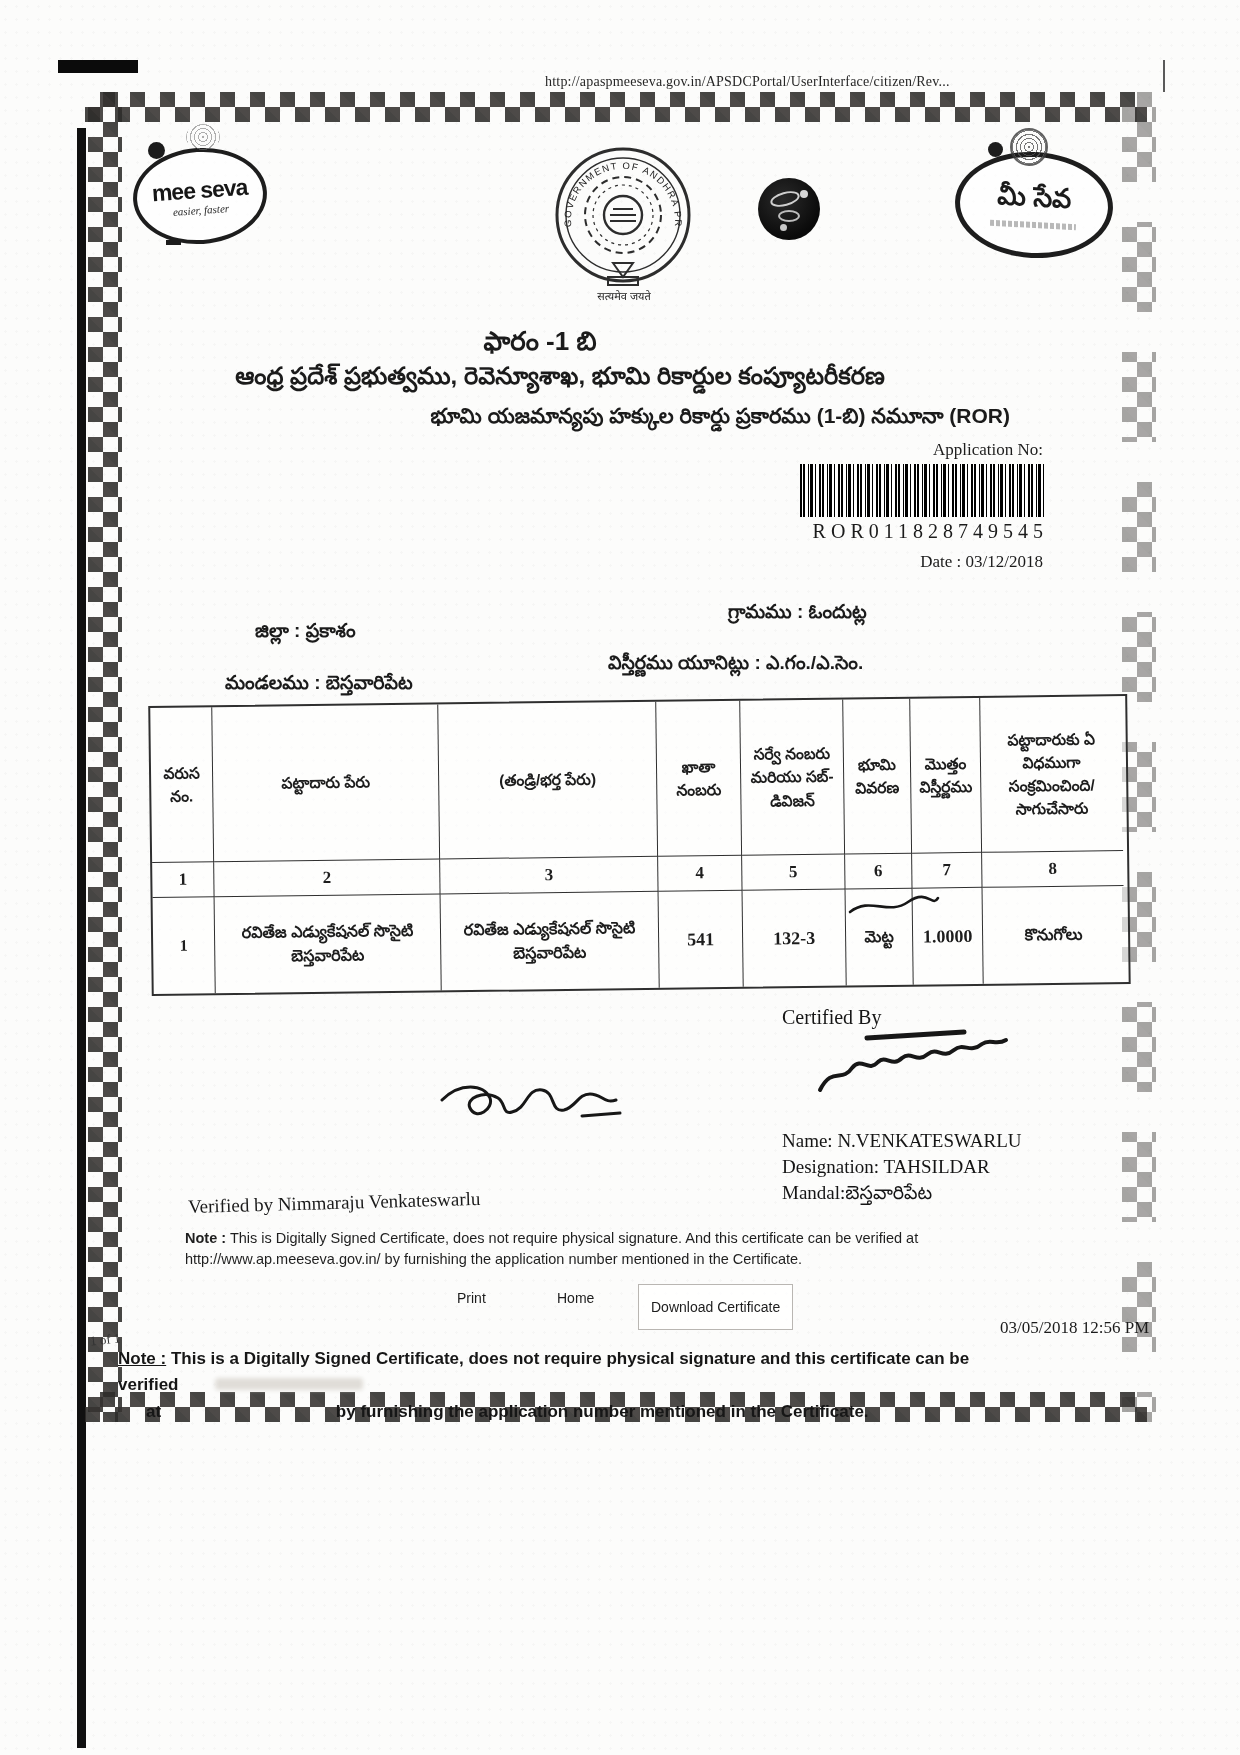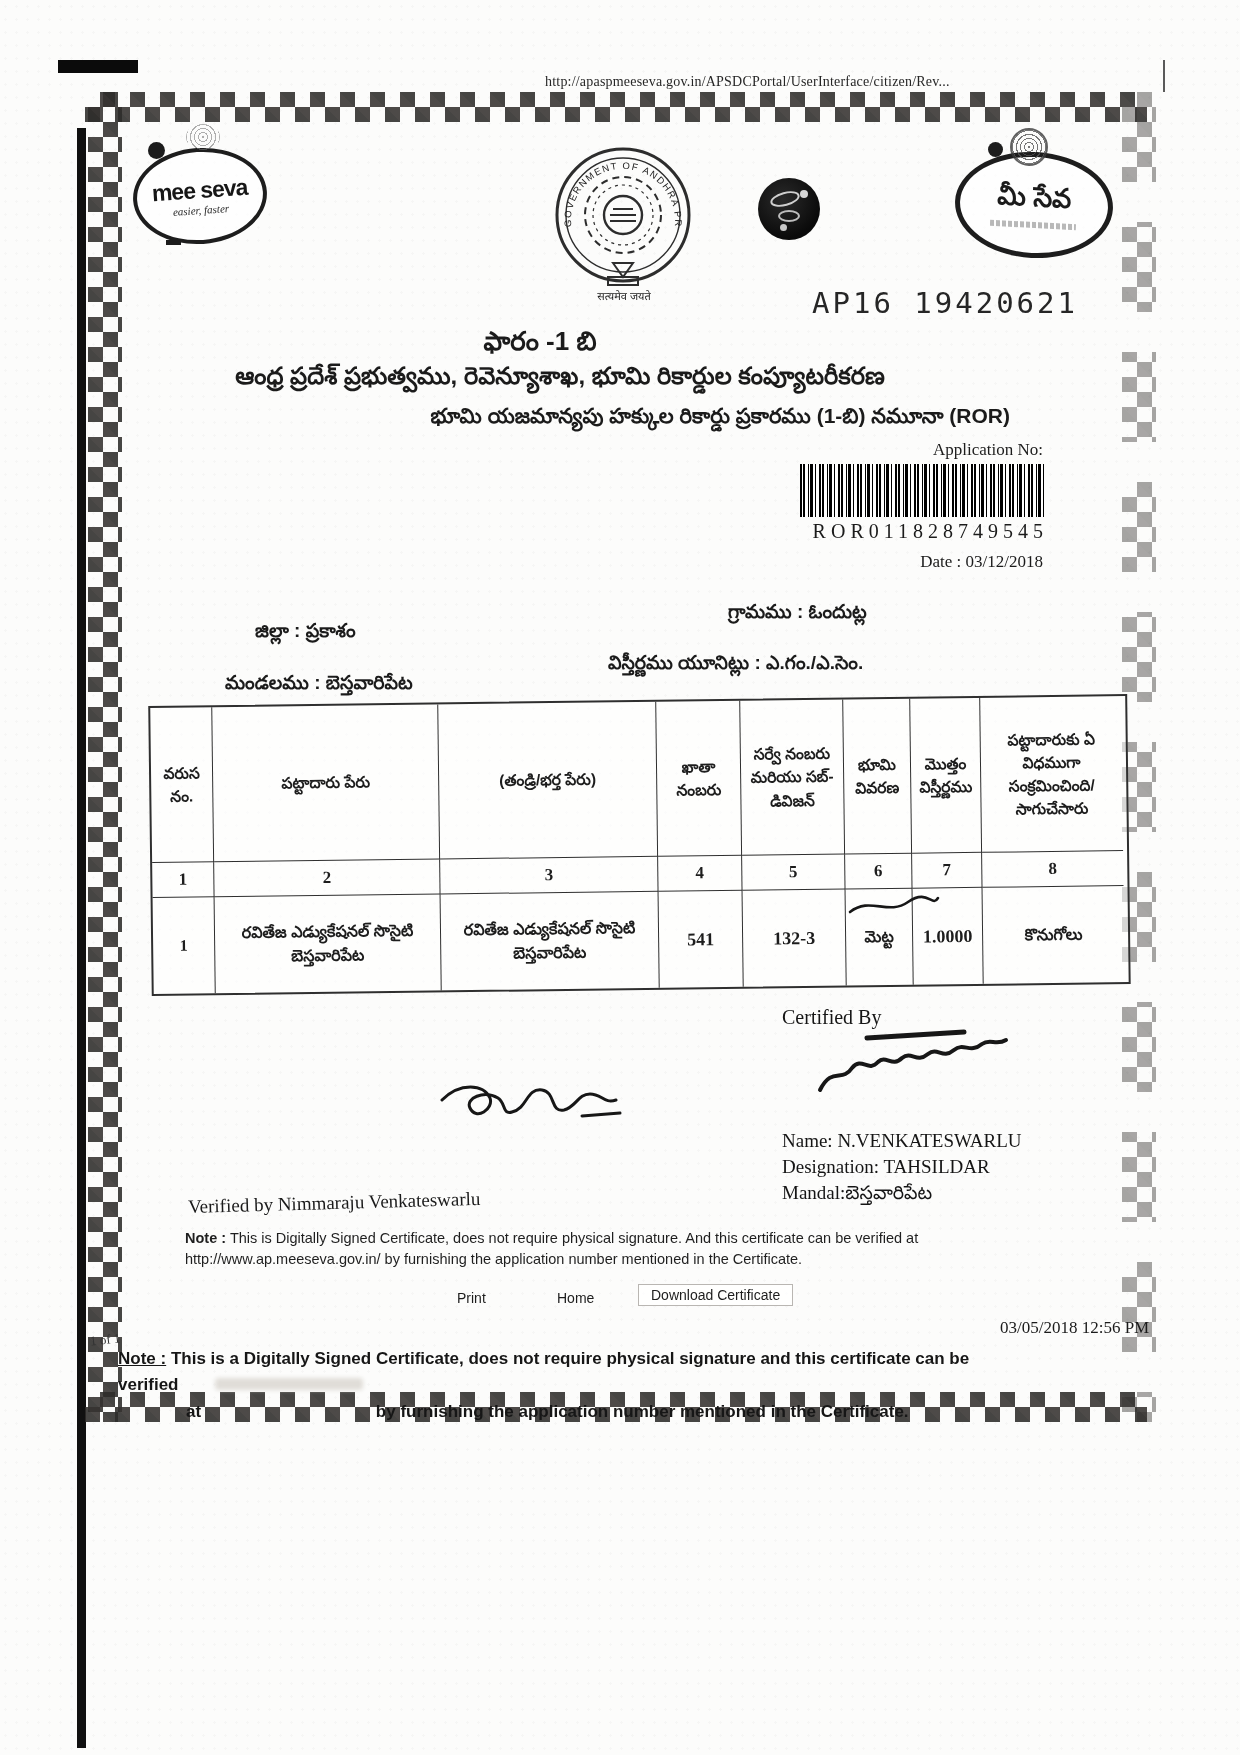--- a/index.html
+++ b/index.html
@@ -22,21 +22,21 @@
   .barcode{background:repeating-linear-gradient(90deg,#000 0 2px,#fff 2px 3px,#000 3px 5px,#fff 5px 8px,#000 8px 9px,#fff 9px 10px,#000 10px 13px,#fff 13px 15px,#000 15px 16px,#fff 16px 19px);}
   
   .tbl{position:absolute;left:150px;top:706px;width:975px;border:2px solid #2f2f2f;transform:rotate(-0.7deg);transform-origin:left center;background:rgba(255,255,255,.55);}
   .tr{display:grid;grid-template-columns:62px 226px 218px 84px 103px 67px 70px 141px;}
   .tc{border-right:1.6px solid #2f2f2f;display:flex;align-items:center;justify-content:center;text-align:center;padding:3px;color:#1d1d1d;line-height:1.5;}
   .tc:last-child{border-right:none;}
   .tr.h .tc{height:148px;font-weight:700;font-size:15.5px;border-bottom:1.6px solid #2f2f2f;}
   .tr.n .tc{height:28px;border-bottom:1.6px solid #2f2f2f;font-weight:700;font-family:"Liberation Serif",serif;font-size:17px;}
   .tr.d .tc{height:90px;font-size:16px;font-weight:700;}
   .action{font-size:14px;color:#1d1d1d;cursor:pointer;}
-  .dl-box{border:1px solid #b9b6b2;padding:2px 12px;background:rgba(255,255,255,.8);}
+  .dl-box{border:1px solid #b9b6b2;padding:14px 12px;background:rgba(255,255,255,.8);}
   .sig path{fill:none;stroke:#171717;stroke-linecap:round;stroke-linejoin:round;}
   .smudge{background:#e0ddd8;filter:blur(2px);border-radius:4px;}
 </style>
 </head>
 <body>
 
 <div id="page">
 
   <div class="abs" style="left:58px;top:60px;width:80px;height:13px;background:#0b0b0b;"></div>
   <div class="abs" style="left:77px;top:128px;width:9px;height:1620px;background:#101010;"></div>
@@ -81,21 +81,20 @@
     <div style="position:absolute;left:22px;top:46px;width:7px;height:7px;border-radius:50%;background:#c8c8c8;"></div>
   </div>
 
   <div class="abs oval" style="left:955px;top:152px;width:148px;height:96px;border-width:5px;transform:rotate(3deg);">
     <div class="tel" style="font-size:27px;">మీ సేవ</div>
     <div style="width:86px;height:6px;margin-top:3px;background:repeating-linear-gradient(90deg,#9a9a9a 0 4px,transparent 4px 6px);opacity:.7;"></div>
   </div>
   <div class="abs" style="left:1010px;top:128px;width:34px;height:34px;border:2px solid #3a3a3a;border-radius:50%;background:repeating-radial-gradient(circle,#555 0 1px,transparent 1px 4px);opacity:.8;"></div>
   <div class="abs" style="left:988px;top:142px;width:15px;height:15px;border-radius:50%;background:#1d1d1d;"></div>
 
-  <div class="abs" style="left:812px;top:286px;font-family:'DejaVu Sans Mono',monospace;font-size:29px;letter-spacing:3px;color:#262626;">AP16 19420621</div>
 
   <div class="abs tel" style="left:150px;top:326px;width:780px;text-align:center;font-size:26px;">ఫారం -1 బి</div>
   <div class="abs tel" style="left:110px;top:362px;width:900px;text-align:center;font-size:24px;">ఆంధ్ర ప్రదేశ్ ప్రభుత్వము, రెవెన్యూశాఖ, భూమి రికార్డుల కంప్యూటరీకరణ</div>
   <div class="abs tel" style="left:110px;top:404px;width:900px;text-align:right;font-size:21px;">భూమి యజమాన్యపు హక్కుల రికార్డు ప్రకారము (1-బి) నమూనా (ROR)</div>
 
   <div class="abs serif" style="left:845px;top:440px;width:198px;text-align:right;font-size:17px;color:#1d1d1d;">Application No:</div>
   <div class="abs barcode" style="left:800px;top:464px;width:244px;height:53px;"></div>
   <div class="abs serif" style="left:758px;top:520px;width:290px;text-align:right;font-size:20px;letter-spacing:5px;color:#1b1b1b;">ROR011828749545</div>
   <div class="abs serif" style="left:845px;top:552px;width:198px;text-align:right;font-size:17px;color:#1b1b1b;">Date : 03/12/2018</div>
 
@@ -171,19 +170,19 @@
 
   <div class="abs serif" style="left:1000px;top:1318px;font-size:17px;color:#1b1b1b;z-index:6;">03/05/2018 12:56 PM</div>
   <div class="abs serif" style="left:90px;top:1332px;font-size:13px;color:#333;transform:rotate(-6deg);z-index:6;">1 of 1</div>
 
   <div class="abs" style="left:118px;top:1346px;width:892px;font-size:17px;font-weight:700;color:#161616;line-height:1.55;z-index:6;">
     <div>
       <span style="text-decoration:underline;">Note :</span>
       <span>This is a Digitally Signed Certificate, does not require physical signature and this certificate can be verified</span>
     </div>
     <div>
-      <span style="margin-left:68px;">at</span>
+      <span style="margin-left:28px;">at</span>
       <span style="margin-left:170px;">by furnishing the application number mentioned in the Certificate.</span>
     </div>
   </div>
   <div class="abs smudge" style="left:215px;top:1378px;width:148px;height:12px;z-index:6;"></div>
 
 </div>
 
 </body></html>

